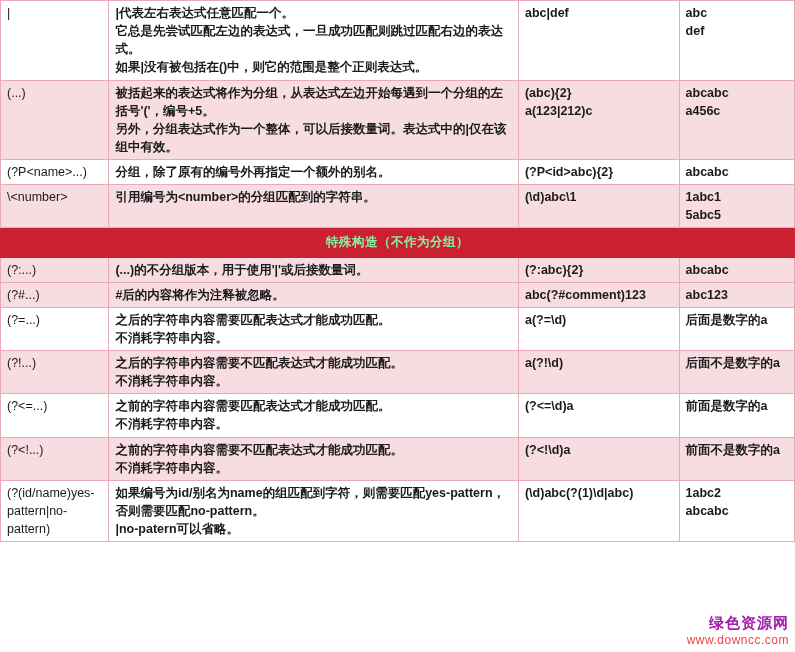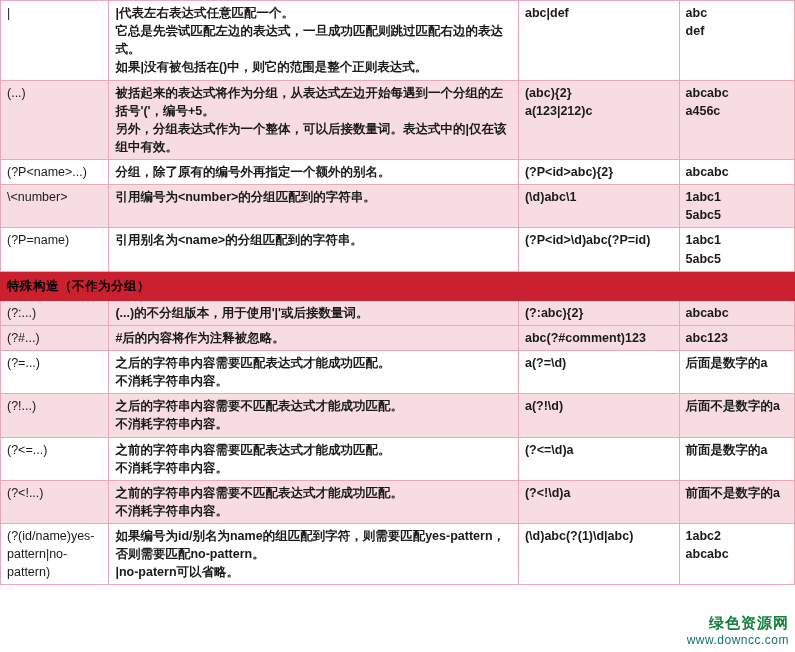--- a/index.html
+++ b/index.html
@@ -31,45 +31,46 @@
   .col-syntax { width: 108px; }
   .col-desc   { width: 408px; }
   .col-expr   { width: 160px; }
   .col-match  { width: 115px; }
 
   tr.rowA td { background: #ffffff; }
   tr.rowB td { background: #f7dde2; }
 
   tr.section-head td {
     background: #cb2030;
-    color: #000000;
+    color: #86efac;
+    text-align: center;
     font-weight: bold;
     padding: 5px 6px;
     border: 1px solid #cb2030;
     letter-spacing: 0.5px;
   }
   .desc-line { display: block; font-weight: bold; }
 
   
   .watermark {
     position: absolute;
     right: 6px;
     bottom: 4px;
     text-align: right;
     pointer-events: none;
     line-height: 1.25;
   }
   .watermark .wm-top {
-    color: #15803d;
+    color: #a21caf;
     font-size: 15px;
     font-weight: bold;
     letter-spacing: 1px;
   }
   .watermark .wm-bot {
-    color: #0f766e;
+    color: #ef4444;
     font-size: 12px;
     letter-spacing: 0.5px;
   }
 </style>
 </head>
 <body>
 
 <table class="regex-table">
   <colgroup>
     <col class="col-syntax">
@@ -131,33 +132,20 @@
       </td>
       <td>
         <span class="desc-line">(\d)abc\1</span>
       </td>
       <td>
         <span class="desc-line">1abc1</span>
         <span class="desc-line">5abc5</span>
       </td>
     </tr>
 
-    <tr class="rowA">
-      <td><span>(?P=name)</span></td>
-      <td>
-        <span class="desc-line">引用别名为&lt;name&gt;的分组匹配到的字符串。</span>
-      </td>
-      <td>
-        <span class="desc-line">(?P&lt;id&gt;\d)abc(?P=id)</span>
-      </td>
-      <td>
-        <span class="desc-line">1abc1</span>
-        <span class="desc-line">5abc5</span>
-      </td>
-    </tr>
 
     <tr class="section-head">
       <td colspan="4">特殊构造（不作为分组）</td>
     </tr>
 
     <tr class="rowB">
       <td><span>(?:...)</span></td>
       <td>
         <span class="desc-line">(...)的不分组版本，用于使用'|'或后接数量词。</span>
       </td>

